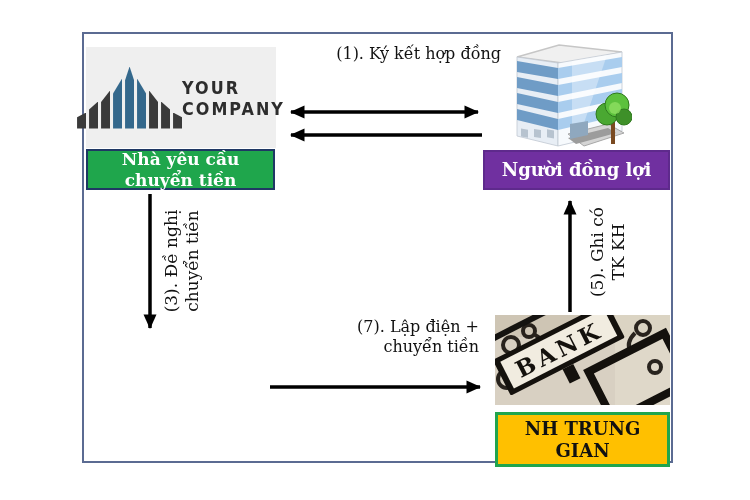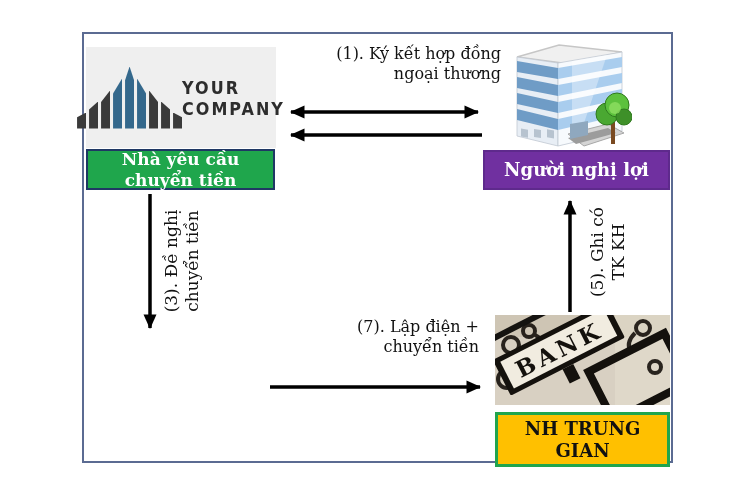--- a/index.html
+++ b/index.html
@@ -127,21 +127,21 @@
           <rect x="99" y="88" width="4" height="22" fill="#7a4a21"></rect>
           <circle cx="95" cy="80" r="11" fill="#4aa832" stroke="#2f7a1e" stroke-width="1"></circle>
           <circle cx="105" cy="71" r="12" fill="#5cc13d" stroke="#2f7a1e" stroke-width="1"></circle>
           <circle cx="112" cy="83" r="8" fill="#3e9029" stroke="#2f7a1e" stroke-width="1"></circle>
           <circle cx="103" cy="74" r="6" fill="#8fdf62" opacity="0.8"></circle>
         </g>
       </svg>
     </div>
 
     <div class="labelbox beneficiary-label">
-      <span>Người nghị lợi</span>
+      <span>Người đồng lợi</span>
     </div>
 
     <div class="bank-photo">
       <svg width="175" height="90" viewBox="0 0 175 90">
         <rect x="0" y="0" width="175" height="90" fill="#d8d0c2"></rect>
         <rect x="0" y="0" width="175" height="22" fill="#c7bcaa" opacity="0.55"></rect>
         <rect x="120" y="0" width="55" height="90" fill="#e5ddcd" opacity="0.6"></rect>
 
         <g stroke="#1a1510" stroke-width="4" fill="none" opacity="0.92">
           <circle cx="16" cy="30" r="8"></circle>
@@ -164,21 +164,20 @@
         </g>
       </svg>
     </div>
 
     <div class="labelbox bank-label">
       <span>NH TRUNG GIAN</span>
     </div>
 
     <div class="step-label" style="left:197px; top:10px; width:220px;">
       <div>(1). Ký kết hợp đồng</div>
-      <div>ngoại thương</div>
     </div>
 
 
     <div class="step-rot" style="left:98px; top:227px;">
       <div>(3). Đề nghị</div>
       <div>chuyển tiền</div>
     </div>
 
     <div class="step-label" style="left:195px; top:283px; width:200px;">
       <div>(7). Lập điện +</div>

